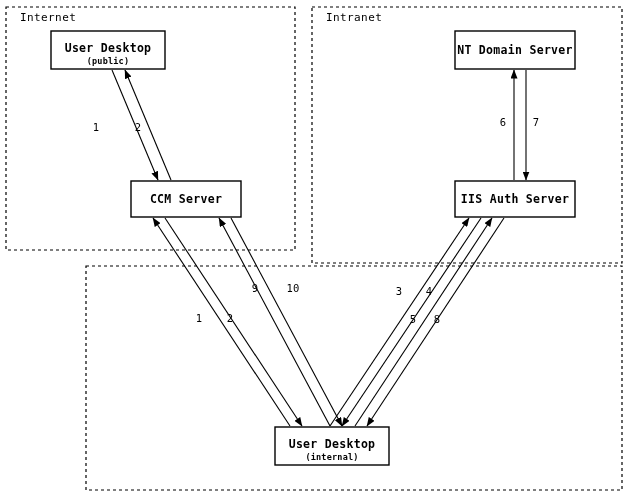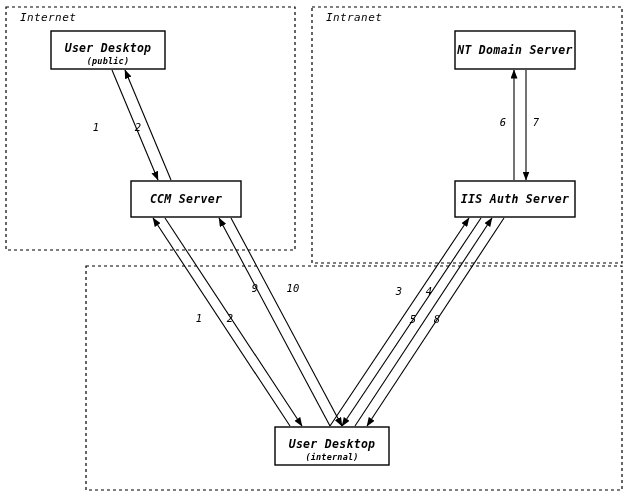--- a/index.html
+++ b/index.html
@@ -7,21 +7,20 @@
     padding: 0;
     background: #ffffff;
   }
   #diagram-root {
     position: relative;
     width: 627px;
     height: 497px;
     background: #ffffff;
     font-family: "DejaVu Sans Mono", "Liberation Mono", monospace;
     overflow: hidden;
-    font-style: italic;
   }
   svg#diagram-svg {
     position: absolute;
     top: 0;
     left: 0;
     width: 627px;
     height: 497px;
     display: block;
   }
   .zone-rect {

